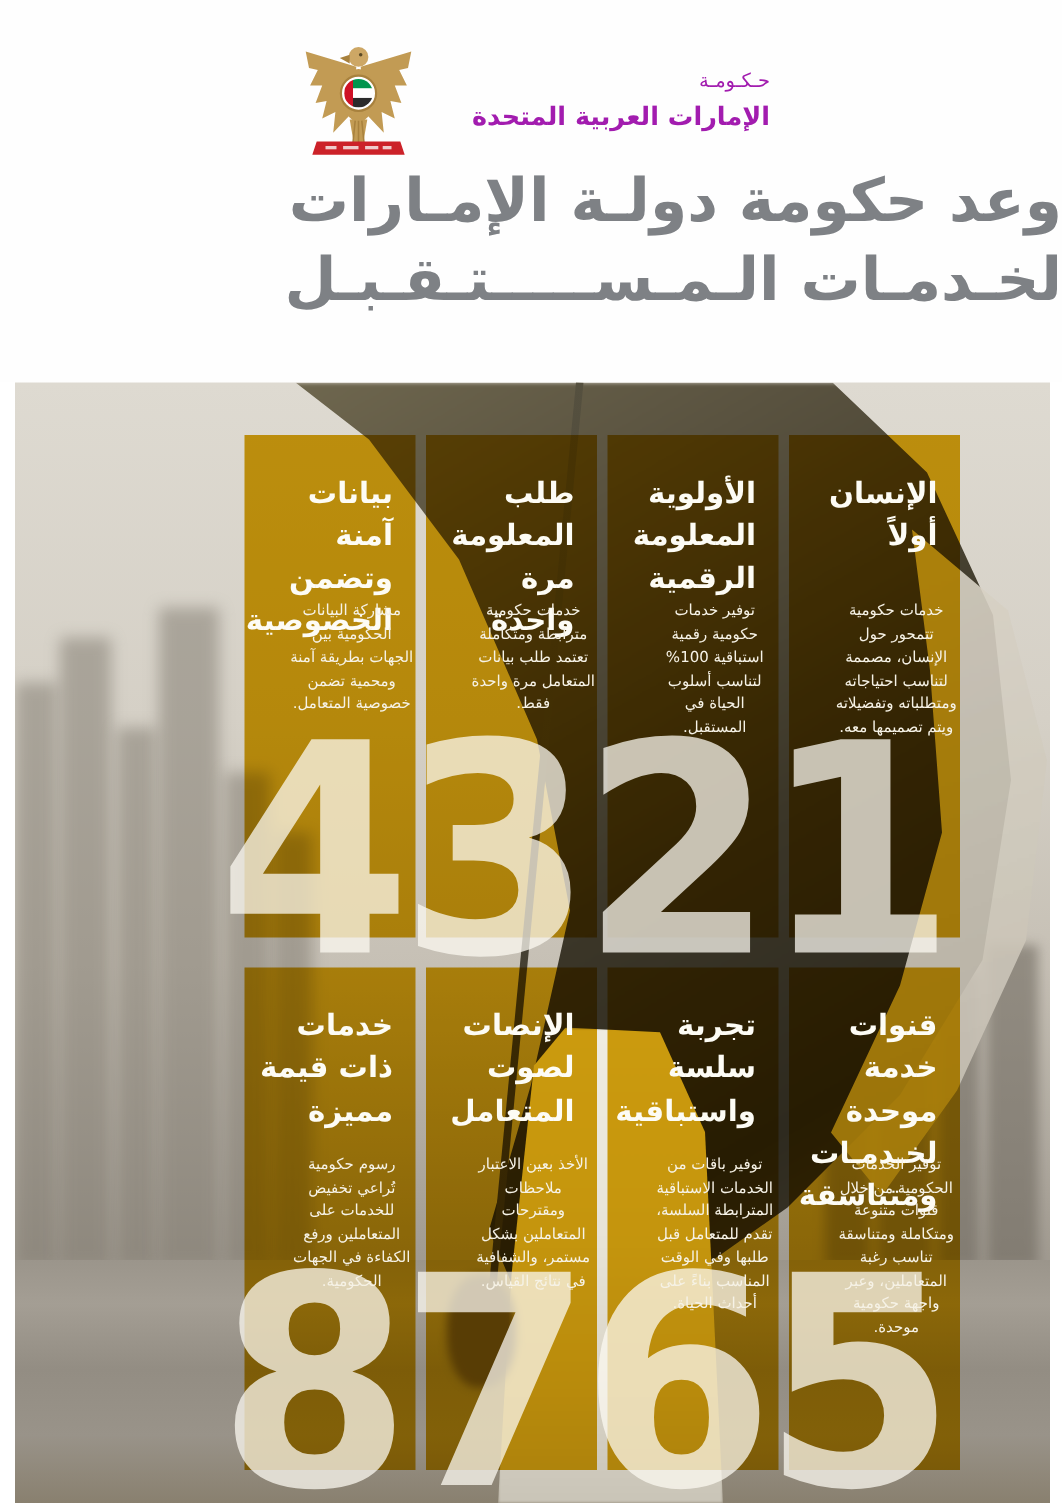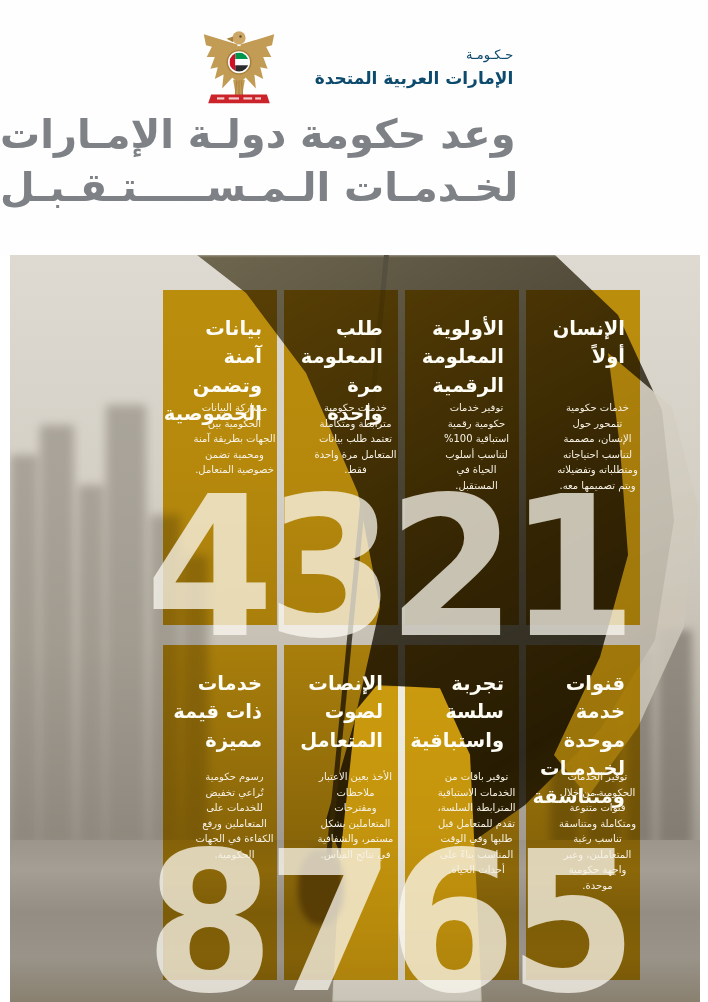--- a/index.html
+++ b/index.html
@@ -6,24 +6,24 @@
   body{
     width:708px;height:1002px;overflow:hidden;position:relative;
     background:#ffffff;font-family:"DejaVu Sans",sans-serif;
   }
   .poster{position:absolute;inset:0;}
 
   
   .header{position:relative;height:255px;background:#fefefe;}
   .logo-row{position:absolute;top:26px;left:0;right:0;display:flex;justify-content:center;align-items:center;gap:13px;}
   .emblem{width:88px;height:84px;flex:0 0 auto;}
-  .logo-text{direction:rtl;text-align:right;color:#0c4a6e;line-height:1.25;margin-left:19px;}
+  .logo-text{direction:rtl;text-align:right;color:#a21caf;line-height:1.25;margin-left:19px;}
   .logo-text .l1{font-size:13px;margin-bottom:5px;letter-spacing:0;}
   .logo-text .l2{font-size:17px;font-weight:bold;}
-  .poster-title{position:absolute;top:108px;left:0;right:0;direction:rtl;text-align:left;
+  .poster-title{position:absolute;top:108px;left:12px;right:0;direction:rtl;text-align:right;
     color:#7e8185;font-weight:bold;font-size:40px;line-height:1.32;}
 
   
   .hero{position:relative;height:747px;background:#ffffff;}
   .photo{position:absolute;left:10px;right:8px;top:0;bottom:0;overflow:hidden;
     background:linear-gradient(180deg,#dedad1 0%,#d5d0c6 30%,#c6c0b5 52%,#b0aaa0 68%,#a19b91 78%,#a6a096 100%);}
   .bldg{position:absolute;filter:blur(5px);background:#7d776c;opacity:.5;}
   .bldg.r{opacity:.6;filter:blur(4px);background:#6f695f;}
   .water{position:absolute;left:0;right:0;top:585px;bottom:0;
     background:linear-gradient(180deg,#9b958b 0%,#a49e94 18%,#938d83 45%,#999389 72%,#89806f 100%);}

